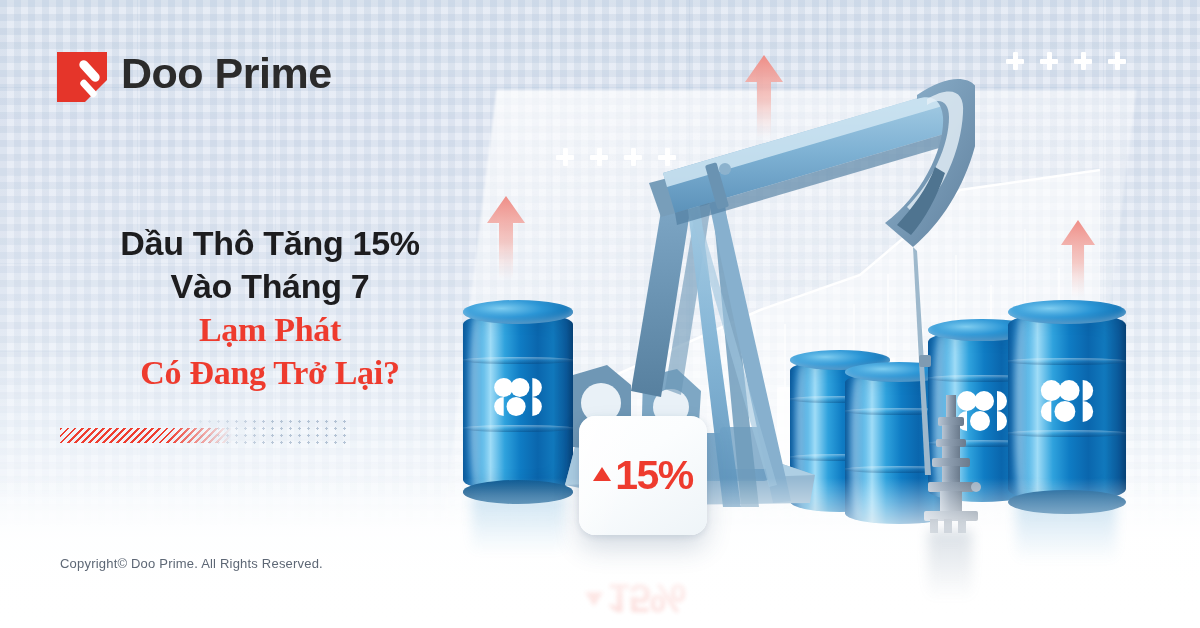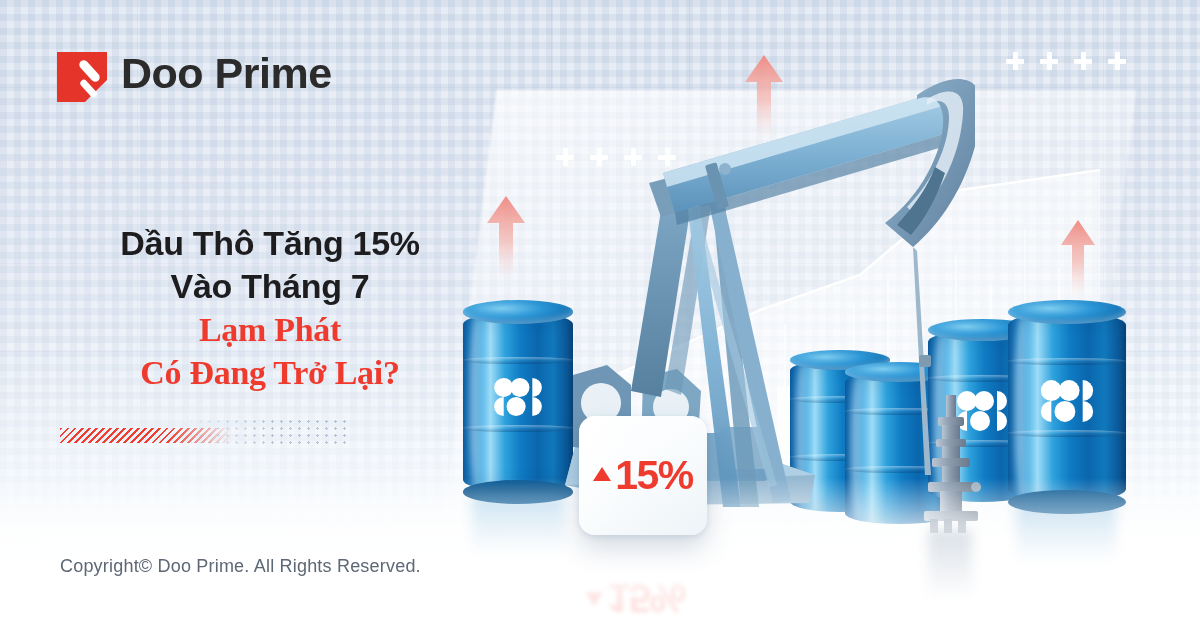--- a/index.html
+++ b/index.html
@@ -140,21 +140,21 @@
     opacity:.6;
   }
   .accent-bar{
     position:absolute;left:0;top:10px;width:172px;height:15px;
     background:repeating-linear-gradient(135deg, #ef3e30 0 2px, rgba(255,255,255,0) 2px 5px);
     -webkit-mask-image:linear-gradient(to right, rgba(0,0,0,1) 0%, rgba(0,0,0,1) 62%, rgba(0,0,0,0) 100%);
             mask-image:linear-gradient(to right, rgba(0,0,0,1) 0%, rgba(0,0,0,1) 62%, rgba(0,0,0,0) 100%);
   }
 
   .copyright{
-    position:absolute;left:60px;top:556px;font-size:18px;color:#5d6775;
+    position:absolute;left:60px;top:556px;font-size:13px;color:#5d6775;
     letter-spacing:.2px;font-family:"Liberation Sans",sans-serif;
   }
 
   
   .badge-card{
     position:absolute;left:571px;top:416px;width:128px;height:119px;
     border-radius:16px;
     background:linear-gradient(145deg,#ffffff 0%,#fbfdfe 40%,#eef4f8 100%);
     box-shadow:0 14px 26px rgba(40,70,110,.18), 0 2px 6px rgba(40,70,110,.12);
     display:flex;align-items:center;justify-content:center;

